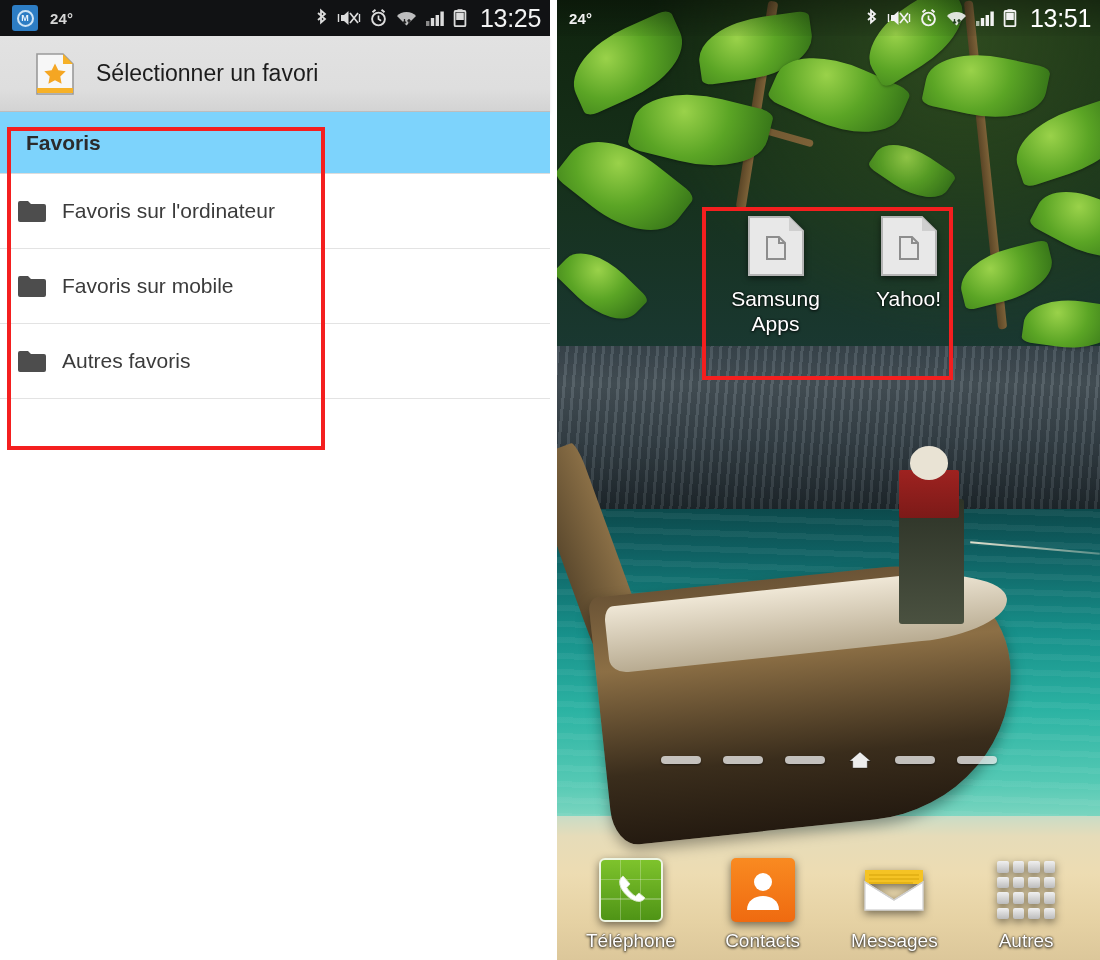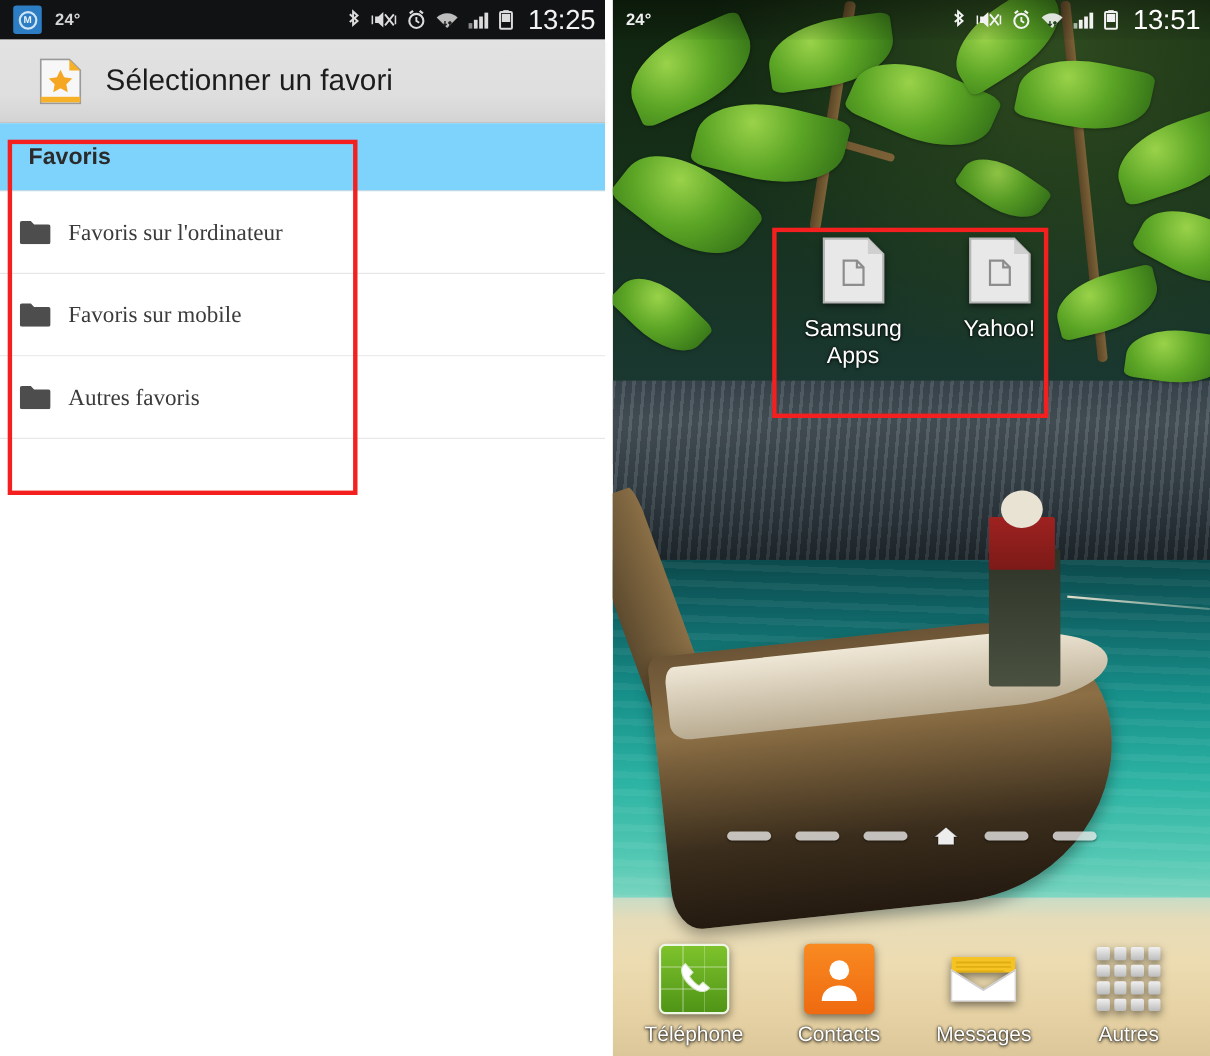--- a/index.html
+++ b/index.html
@@ -52,39 +52,38 @@
   .titlebar {
     position: relative;
     height: 76px; width: 550px;
     background: linear-gradient(to bottom,#e2e2e2 0%,#dedede 70%,#d3d3d3 100%);
     border-bottom: 1px solid #bdbdbd;
     display: flex; align-items: center;
     box-shadow: 0 2px 3px rgba(0,0,0,.08);
   }
   .title-icon { margin-left: 36px; width: 38px; height: 42px; position: relative; flex: none; }
   .title-text {
-    margin-left: 22px; font-size: 27px; color: #1c1c1c; font-weight: 400;
+    margin-left: 22px; font-size: 23px; color: #1c1c1c; font-weight: 400;
   }
 
   .list-area { position: relative; width: 550px; background: #fff; }
   .list-header {
     height: 62px;
     background: #7dd3fc;
     border-bottom: 1px solid #dcdcdc;
     display: flex; align-items: center;
   }
   .list-header span {
     margin-left: 26px; font-size: 21px; font-weight: bold; color: #2b2b2b;
   }
   .list-row {
     height: 75px;
     border-bottom: 1px solid #e3e3e3;
     display: flex; align-items: center;
     background: #fff;
-    font-family: Liberation Serif, serif;
   }
   .list-row.empty { border-bottom: none; height: 48px; }
   .folder-ic { margin-left: 18px; width: 28px; height: 22px; flex: none; }
   .row-label { margin-left: 16px; font-size: 21px; color: #3b3b3b; }
 
   .hl-box {
     position: absolute; border: 4px solid #f41f1f; pointer-events: none;
   }
   #hl-left { left: 7px; top: 127px; width: 318px; height: 323px; }
 

